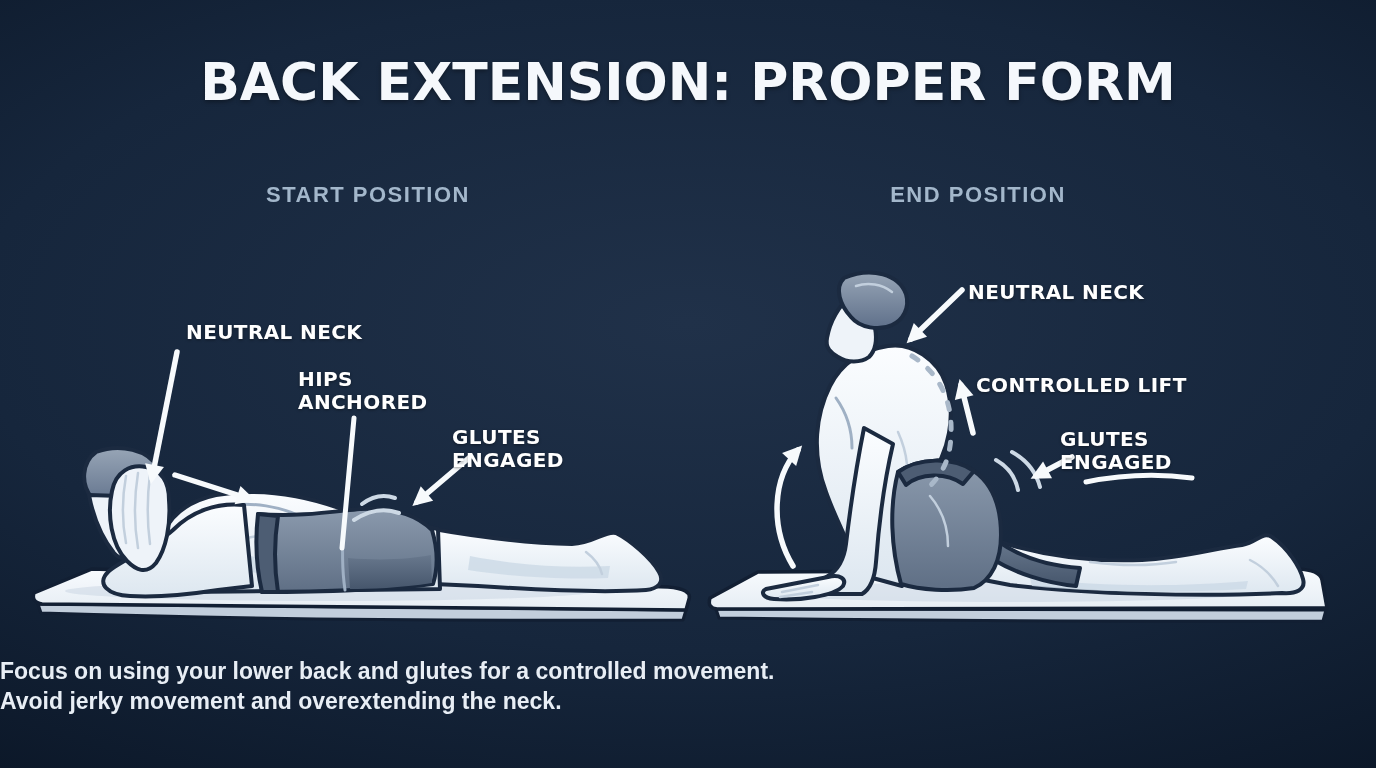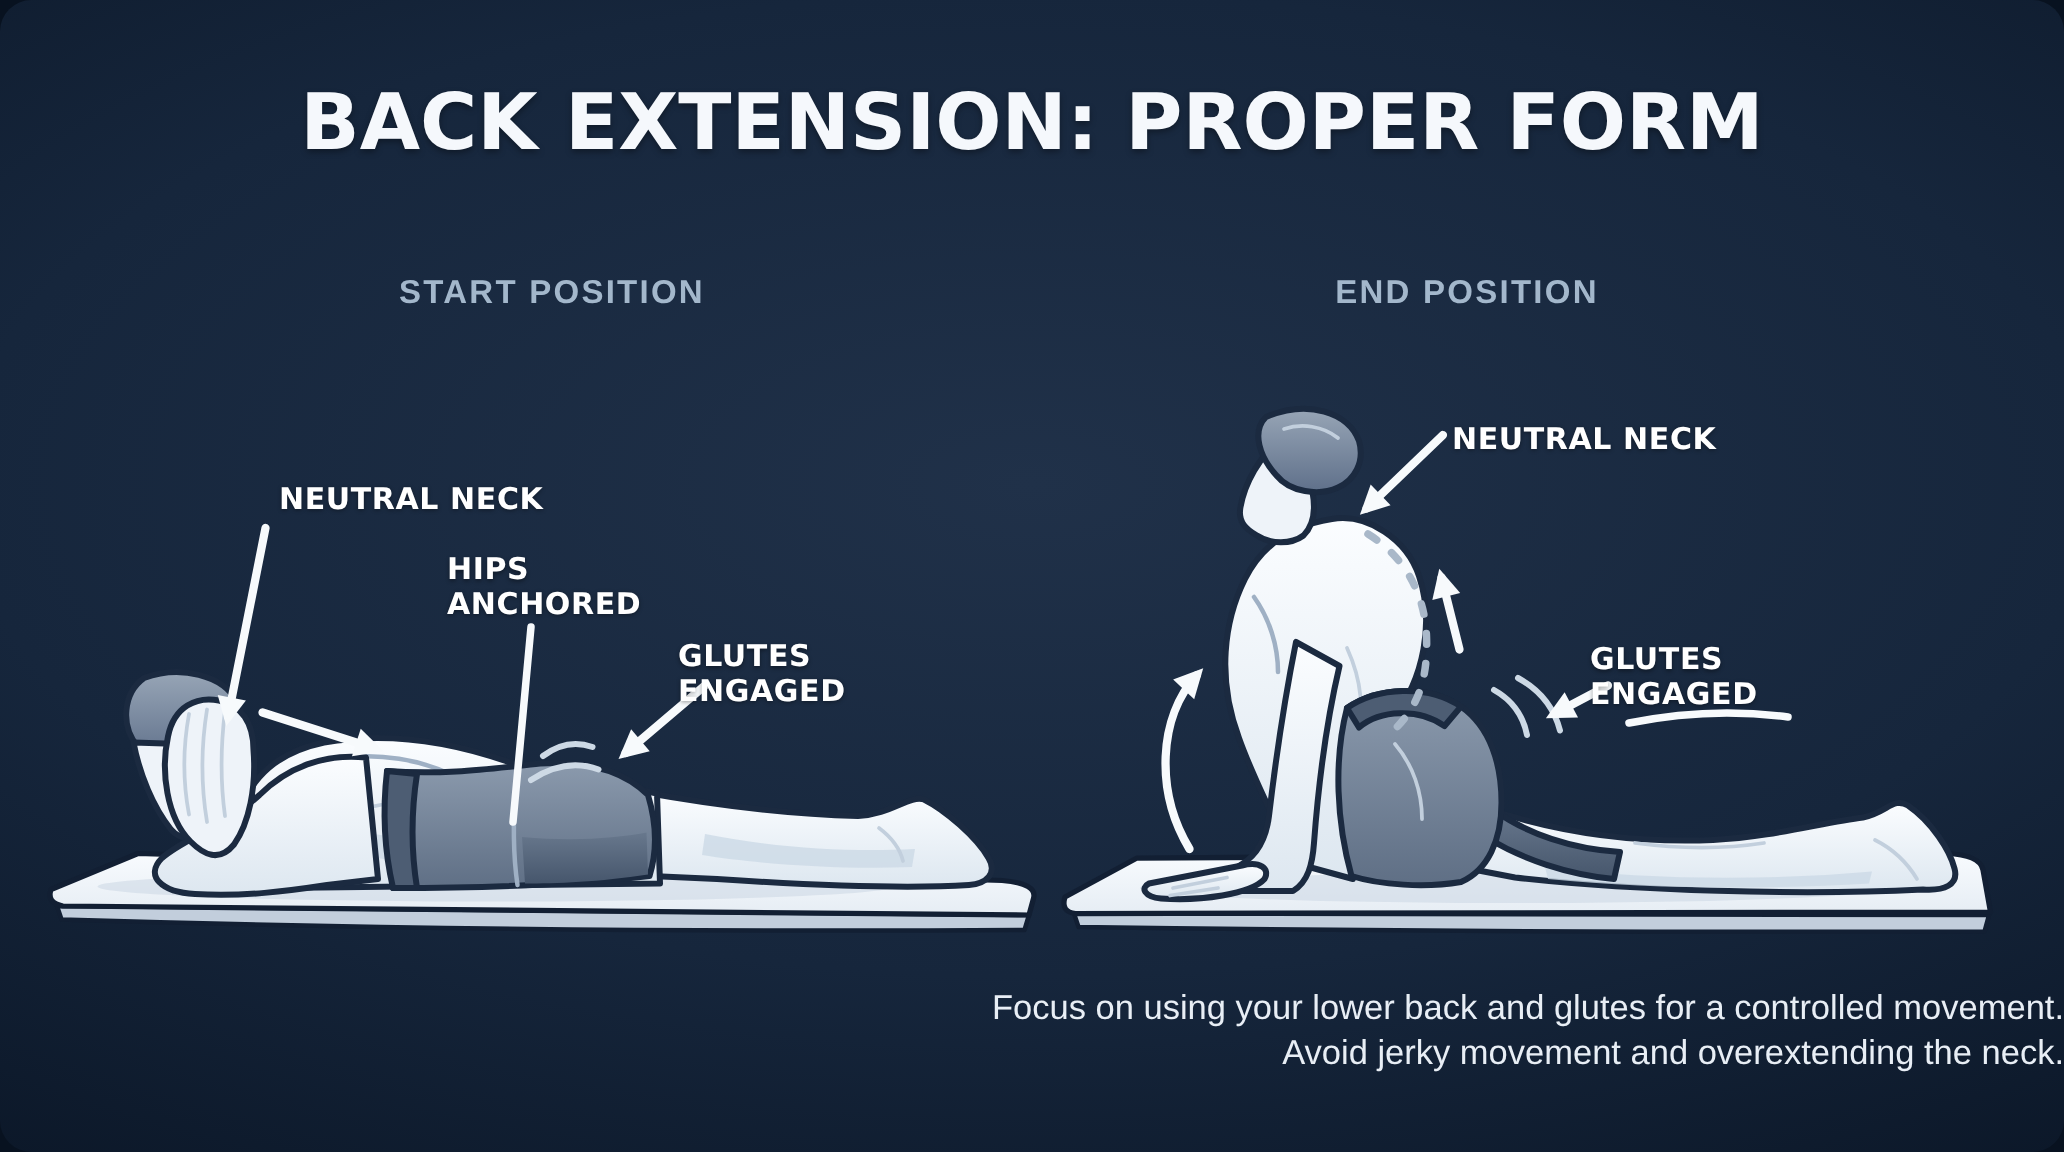--- a/index.html
+++ b/index.html
@@ -1,21 +1,20 @@
 <!DOCTYPE html>
 <html style="--background-center: #203149; --background-edge: #081220; --title-text: #f5f8fc; --heading-text: #a3b7cb; --label-text: #ffffff; --footer-text: #e8eef5; --figure-body: #f3f7fb; --figure-outline: #1b2a40; --shorts-and-hair: #6e7e93; --mat: #f4f8fc; --arrow: #f7fafc;"><head>
 <meta charset="utf-8">
 <style>
   html,body{margin:0;padding:0;background:#081220;}
   .stage{
     position:relative;width:1376px;height:768px;overflow:hidden;
     background:radial-gradient(ellipse 115% 95% at 50% 42%,
       var(--background-center,#203149) 0%, #16263c 45%, #0c1829 75%, var(--background-edge,#081220) 100%);
     font-family:"Liberation Sans",sans-serif;
-    border-radius:21px;
   }
   .stage svg{position:absolute;left:0;top:0;}
   .title{
     position:absolute;left:0;right:0;top:52px;margin:0;text-align:center;
     font-family:"DejaVu Sans",sans-serif;font-weight:800;font-size:52px;letter-spacing:0px;
     color:var(--title-text,#f5f8fc);text-shadow:0 2px 4px rgba(0,0,0,.35);
   }
   .section-heading{
     position:absolute;font-family:Liberation Sans, sans-serif;font-weight:700;font-size:22px;
     letter-spacing:1.5px;color:var(--heading-text,#a3b7cb);text-align:center;
@@ -27,22 +26,22 @@
     letter-spacing:.4px;color:var(--label-text,#ffffff);line-height:1.16;white-space:pre-line;
     text-align:left;text-shadow:0 1px 3px rgba(0,0,0,.4);
   }
   .lbl-start-neck{left:186px;top:321px;text-align:left;}
   .lbl-start-hips{left:298px;top:368px;width:164px;}
   .lbl-start-glutes{left:452px;top:426px;width:160px;}
   .lbl-end-neck{left:968px;top:281px;text-align:left;}
   .lbl-end-lift{left:976px;top:374px;text-align:left;}
   .lbl-end-glutes{left:1060px;top:428px;width:156px;}
   .footer{
-    position:absolute;left:0;right:0;top:656px;text-align:right;
-    font-size:23px;line-height:30px;color:var(--footer-text,#e8eef5);font-weight:400;
+    position:absolute;left:0;right:0;top:656px;text-align:left;
+    font-size:23px;line-height:30px;color:var(--footer-text,#e8eef5);font-weight:700;
   }
   
   .outl{stroke:var(--figure-outline,#1b2a40);stroke-width:4;stroke-linejoin:round;stroke-linecap:round;}
   .body{fill:url(#bodyG);}
   .skin2{fill:#eef3f9;}
   .hair{fill:url(#hairG);}
   .shorts{fill:url(#shortsG);}
   .shortsDark{fill:url(#shortsDG);}
   .band{fill:#4d5d73;}
   .matTop{fill:url(#matG);stroke:#121f33;stroke-width:3.5;stroke-linejoin:round;}
@@ -196,20 +195,21 @@
   <div class="section-heading sh-start">START POSITION</div>
   <div class="section-heading sh-end">END POSITION</div>
 
   <div class="fig-label lbl-start-neck">NEUTRAL NECK</div>
   <div class="fig-label lbl-start-hips">HIPS
 ANCHORED</div>
   <div class="fig-label lbl-start-glutes">GLUTES
 ENGAGED</div>
 
   <div class="fig-label lbl-end-neck">NEUTRAL NECK</div>
+  <div class="fig-label lbl-end-lift">CONTROLLED LIFT</div>
   <div class="fig-label lbl-end-glutes">GLUTES
 ENGAGED</div>
 
   <div class="footer">
     <div>Focus on using your lower back and glutes for a controlled movement.</div>
     <div>Avoid jerky movement and overextending the neck.</div>
   </div>
 
 </div>
 

